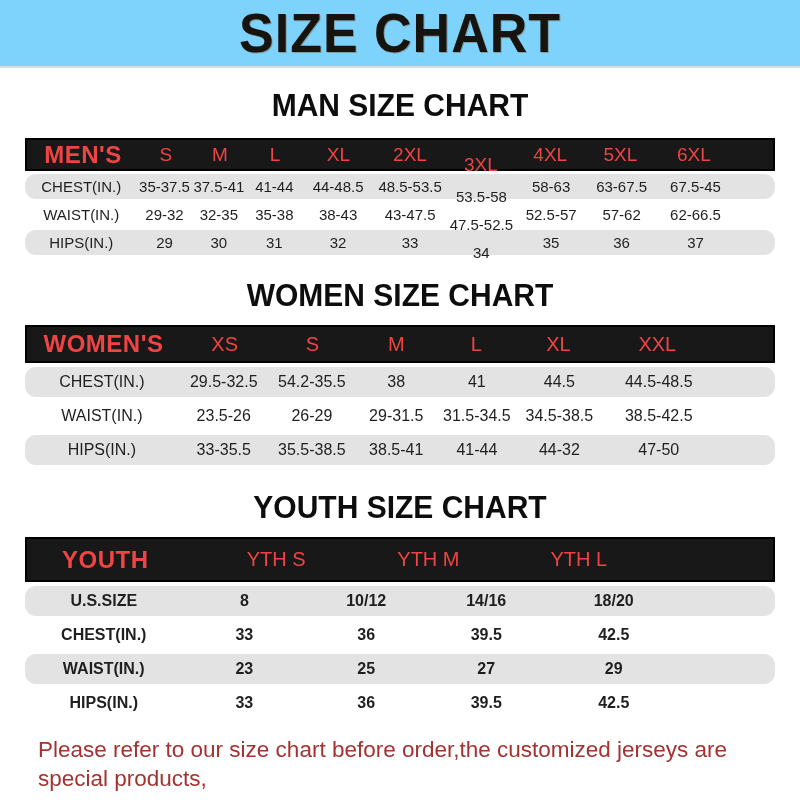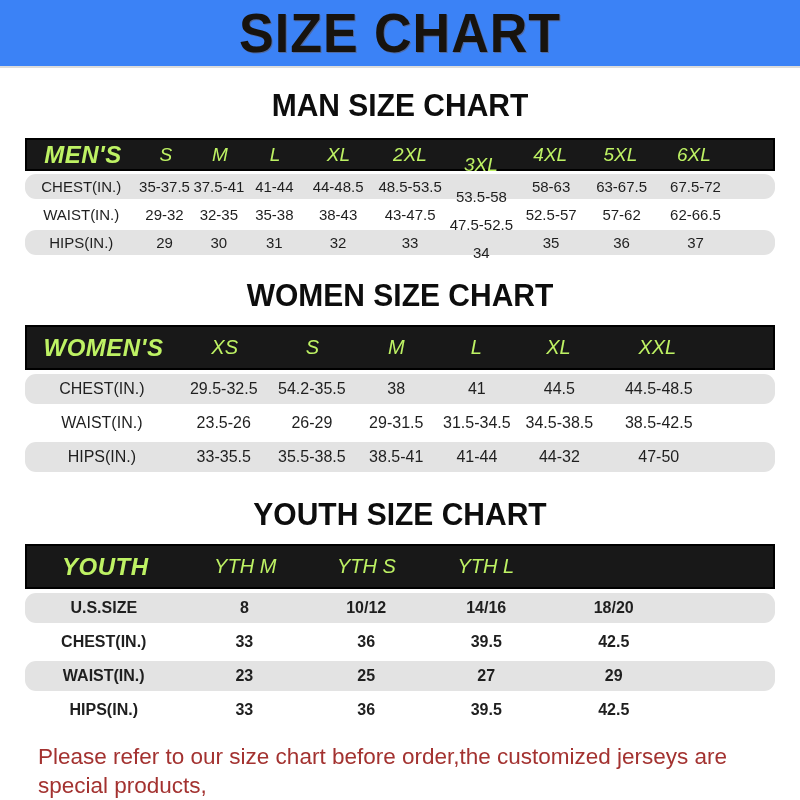--- a/index.html
+++ b/index.html
@@ -5,21 +5,21 @@
   html,body{margin:0;padding:0;}
   body{
     width:800px;height:800px;background:#ffffff;overflow:hidden;
     font-family:"Liberation Sans", sans-serif;
     -webkit-font-smoothing:antialiased;
   }
   
   .banner{
     height:68px;
     background:linear-gradient(180deg,#dd7d1f 0%,#ee8d2e 9%,#ee8d2e 94%,#d8normal 100%);
-    background-color:#3b82f6;
+    background-color:#7dd3fc;
     display:flex;align-items:center;justify-content:center;
     border-bottom:2px solid #dcdcdc;box-sizing:border-box;
   }
   .banner h1{
     margin:0;font-size:52px;font-weight:bold;color:#17130e;
     letter-spacing:1px;transform:scaleY(1.06);
     text-shadow:1px 1px 0 rgba(120,60,0,.35);
   }
   
   .section-heading{
@@ -31,29 +31,29 @@
   .heading-man{margin-top:20px;margin-bottom:16px;}
   .heading-women{margin-top:24px;margin-bottom:12px;}
   .heading-youth{margin-top:26px;margin-bottom:12px;}
   
   .size-table{margin:0 25px;}
   .thead{
     background:#181818;border:2px solid #000;box-sizing:border-box;
     color:#fff;display:flex;align-items:center;
   }
   .men .thead{height:33px;}
-  .women .thead{height:45px;}
-  .youth .thead{height:45px;}
+  .women .thead{height:38px;}
+  .youth .thead{height:45px;gap:31px;}
   .row{display:flex;align-items:center;border-radius:11px;}
   .men .row{height:25px;font-size:15px;margin-top:3px;}
   .women .row{height:30px;font-size:16px;margin-top:4px;}
   .youth .row{height:30px;font-size:16px;margin-top:4px;font-weight:bold;}
   .row.gray{background:#e3e3e3;}
   .cell{text-align:center;box-sizing:border-box;color:#1f1f1f;white-space:nowrap;}
-  .thead .cell{color:#bef264;font-style:italic;}
+  .thead .cell{color:#ef4444;}
   .table-title{font-weight:bold;letter-spacing:.5px;}
   .men .table-title{font-size:24px;}
   .women .table-title{font-size:24px;}
   .youth .table-title{font-size:24px;text-transform:uppercase;}
   .men .size-h{font-size:19px;}
   .women .size-h{font-size:20px;}
   .youth .size-h{font-size:20px;}
   
   .men .cell:nth-child(1){width:15%;}
   .men .cell:nth-child(2){width:7.2%;}
@@ -113,21 +113,21 @@
       <div class="row gray">
         <div class="cell">CHEST(IN.)</div>
         <div class="cell">35-37.5</div>
         <div class="cell">37.5-41</div>
         <div class="cell">41-44</div>
         <div class="cell">44-48.5</div>
         <div class="cell">48.5-53.5</div>
         <div class="cell">53.5-58</div>
         <div class="cell">58-63</div>
         <div class="cell">63-67.5</div>
-        <div class="cell">67.5-72</div>
+        <div class="cell">67.5-45</div>
       </div>
       <div class="row">
         <div class="cell">WAIST(IN.)</div>
         <div class="cell">29-32</div>
         <div class="cell">32-35</div>
         <div class="cell">35-38</div>
         <div class="cell">38-43</div>
         <div class="cell">43-47.5</div>
         <div class="cell">47.5-52.5</div>
         <div class="cell">52.5-57</div>
@@ -189,22 +189,22 @@
         <div class="cell">47-50</div>
       </div>
     </div>
   </section>
 
   <section>
     <h2 class="section-heading heading-youth">YOUTH SIZE CHART</h2>
     <div class="size-table youth">
       <div class="thead">
         <div class="cell table-title">YOUTH</div>
+        <div class="cell size-h">YTH S</div>
         <div class="cell size-h">YTH M</div>
-        <div class="cell size-h">YTH S</div>
         <div class="cell size-h">YTH L</div>
       </div>
       <div class="row gray">
         <div class="cell">U.S.SIZE</div>
         <div class="cell">8</div>
         <div class="cell">10/12</div>
         <div class="cell">14/16</div>
         <div class="cell">18/20</div>
       </div>
       <div class="row">

